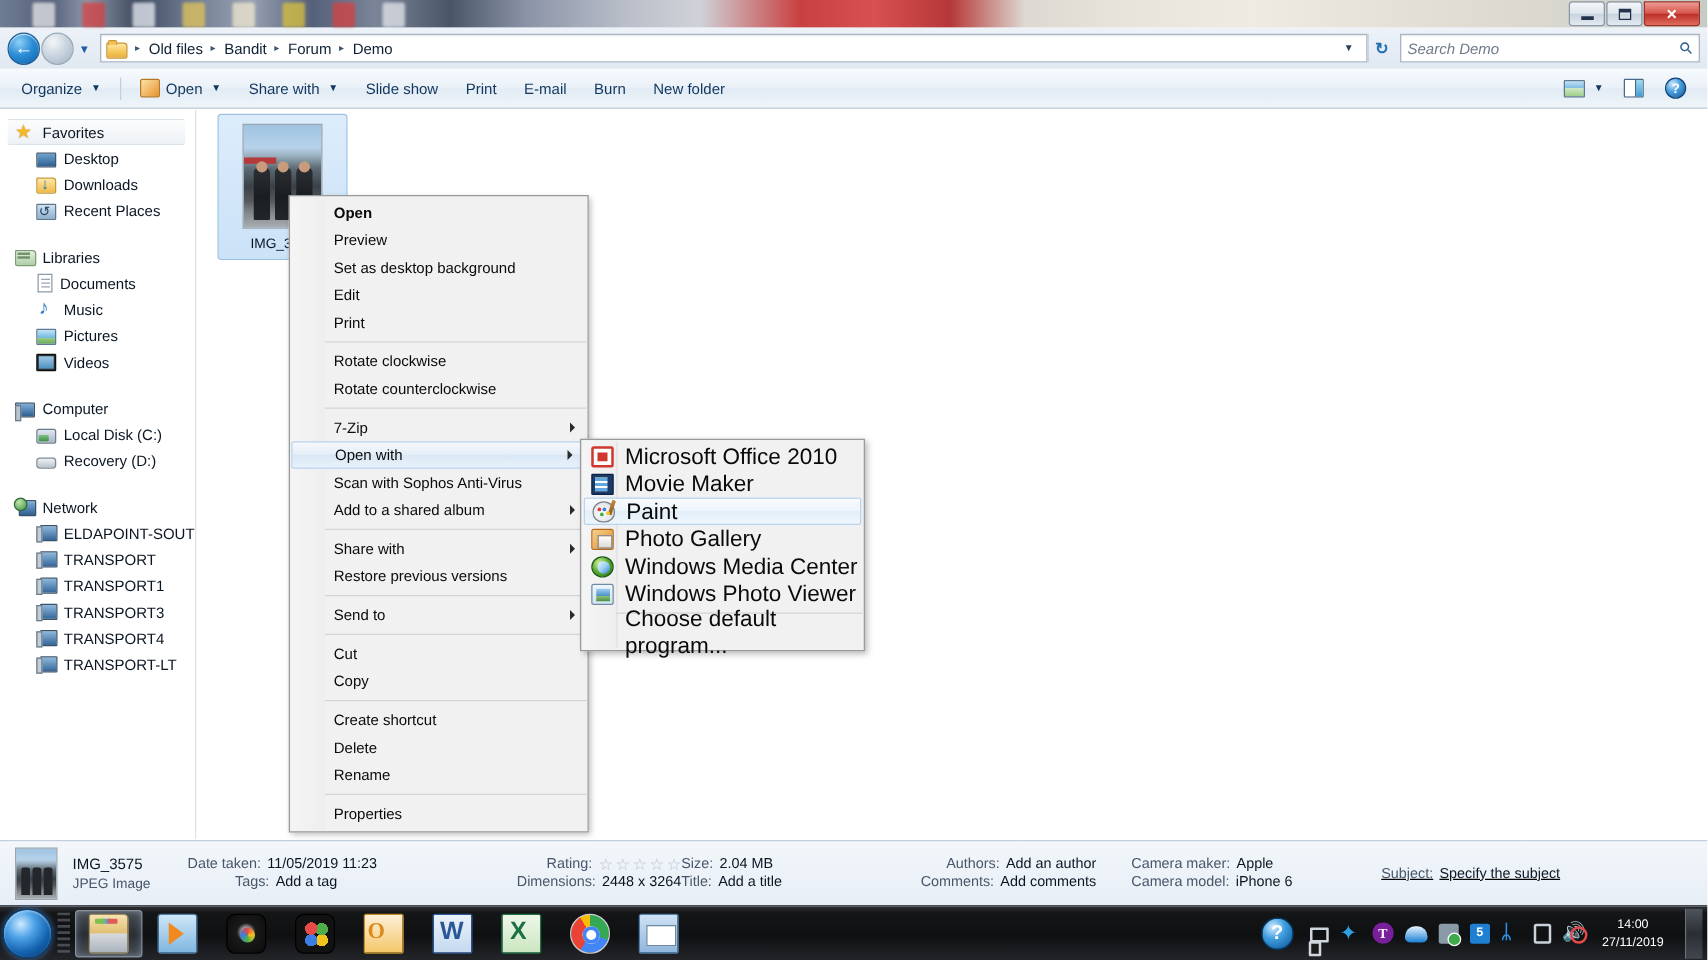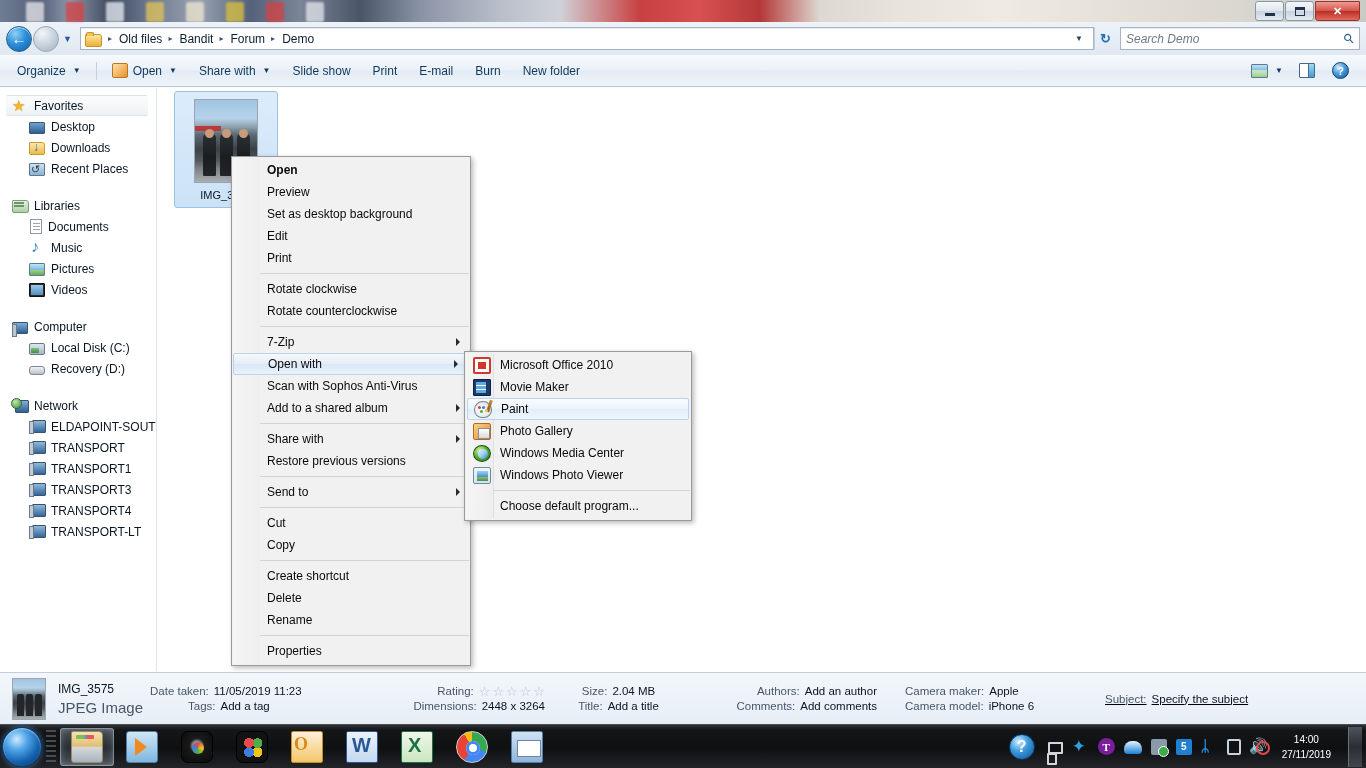--- a/index.html
+++ b/index.html
@@ -265,21 +265,21 @@
   }
   #submenu:before {
     content:''; position:absolute; left:1px; top:1px; bottom:1px; width: 27px;
     background: linear-gradient(90deg,#f5f5f5 0%, #eeeeee 100%);
   }
   #submenu:after {
     content:''; position:absolute; left:28px; top:2px; bottom:2px; width:1px; background:#e0e0e0;
   }
   .sm-item {
     position: relative; height: 22px; display:flex; align-items:center;
-    padding-left: 8px; font-size: 12px; color: #0a0a0a; z-index: 2;
+    padding-left: 8px; font-size: 18px; color: #0a0a0a; z-index: 2;
   }
   .sm-item.highlight {
     background: linear-gradient(180deg,#f8fbfe 0%, #ecf4fb 50%, #e2eef9 51%, #eef6fd 100%);
     border: 1px solid #b8d4ef; border-radius: 2px; margin: 0 2px;
     padding-left: 6px;
   }
   .sm-icon { width: 18px; height: 17px; margin-right: 9px; flex:none; position:relative; }
   .sm-label { flex: 1; }
   .sm-item.noicon { padding-left: 35px; }
   
@@ -311,21 +311,21 @@
                       #3a4148 60%, #55585c 74%, #7d8287 84%, #a9aeb2 100%);
     position: relative; overflow: hidden;
   }
   #details-thumb .dp{position:absolute;bottom:3px;width:7px;height:22px;border-radius:2px 2px 0 0;background:#23272b;}
   #details-thumb .dp1{left:4px;} #details-thumb .dp2{left:13px;} #details-thumb .dp3{left:22px;}
   .det-col { display: flex; flex-direction: column; justify-content: center; height: 42px; gap: 3px;}
   .det-line { display: flex; align-items: center; font-size: 11.5px; white-space: nowrap; }
   .det-key { color: #48566a; margin-right: 5px; }
   .det-val { color: #0b1623; }
   .det-name { font-size: 12px; color:#0b1623; }
-  .det-type { font-size: 15px; color:#48566a; }
+  .det-type { font-size: 11px; color:#48566a; }
   .stars { display: inline-flex; gap: 2px; }
   .stars span { color: #b9c3cd; font-size: 13px; line-height: 11px; }
 
   
   #taskbar {
     position: absolute; left: 0; top: 724px; width: 1366px; height: 44px;
     background: linear-gradient(180deg, rgba(38,40,44,.96) 0%, rgba(16,17,19,.98) 12%,
                 rgba(10,11,13,.98) 55%, rgba(28,30,34,.97) 100%);
     border-top: 1px solid #4a4f57;
     display: flex; align-items: center;
@@ -726,21 +726,21 @@
         <span>☆</span>
         <span>☆</span>
       </span>
     </div>
     <div class="det-line">
       <span class="det-key">Dimensions:</span>
       <span class="det-val">2448 x 3264</span>
     </div>
   </div>
 
-  <div class="det-col" style="width:165px; align-items:center; padding-right:18px;">
+  <div class="det-col" style="width:165px; align-items:flex-start; padding-right:18px;">
     <div class="det-line">
       <span class="det-key">Size:</span>
       <span class="det-val">2.04 MB</span>
     </div>
     <div class="det-line">
       <span class="det-key">Title:</span>
       <span class="det-val">Add a title</span>
     </div>
   </div>
 

